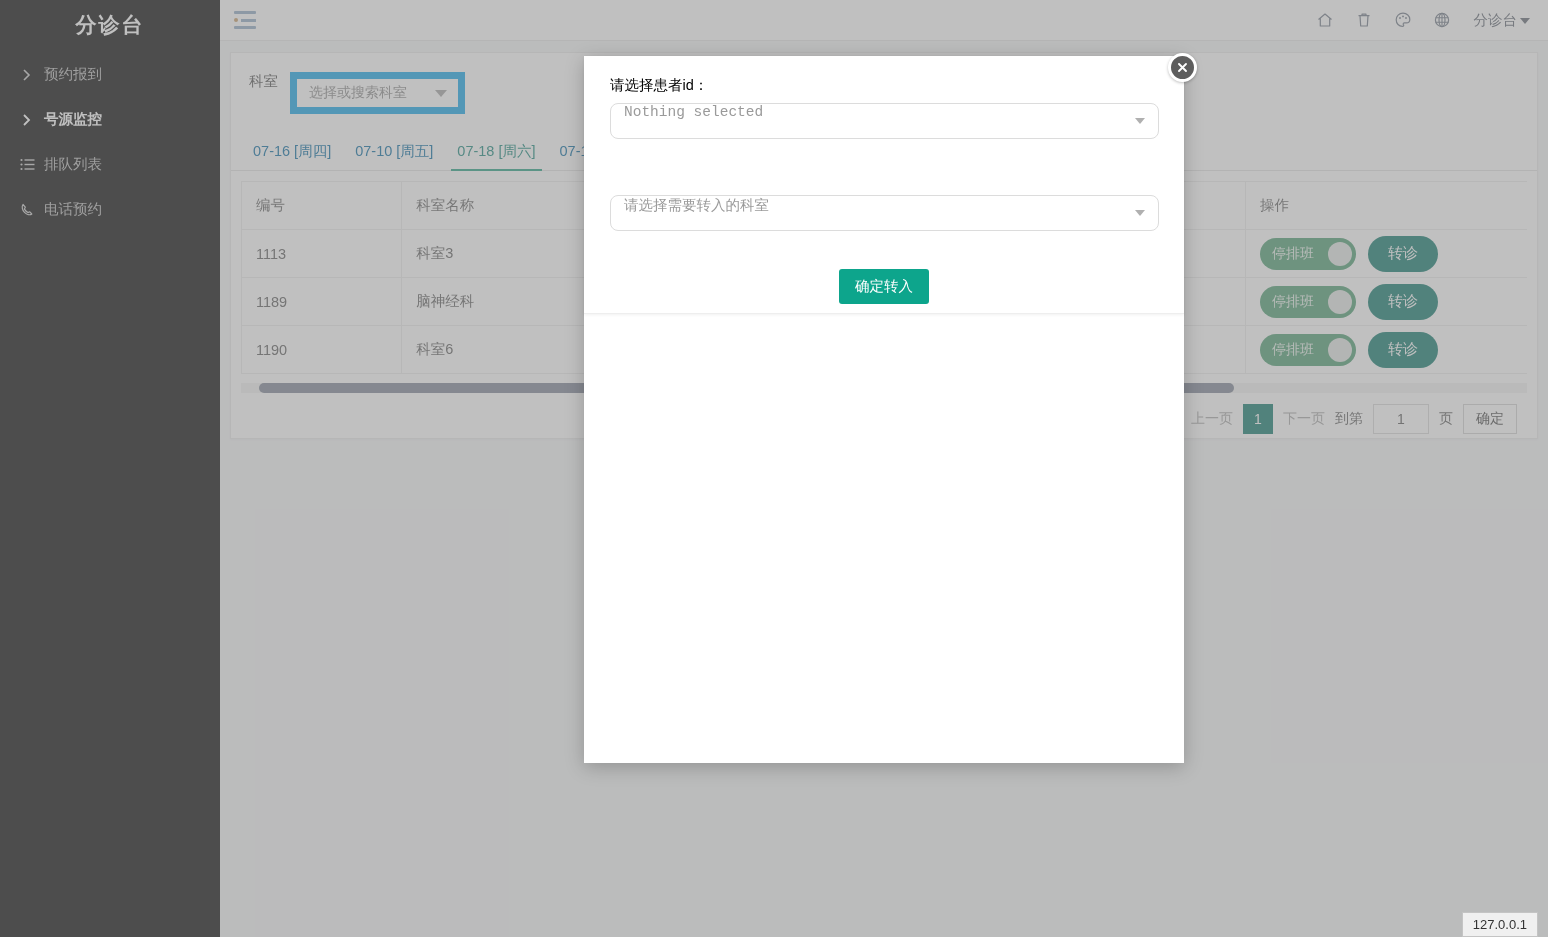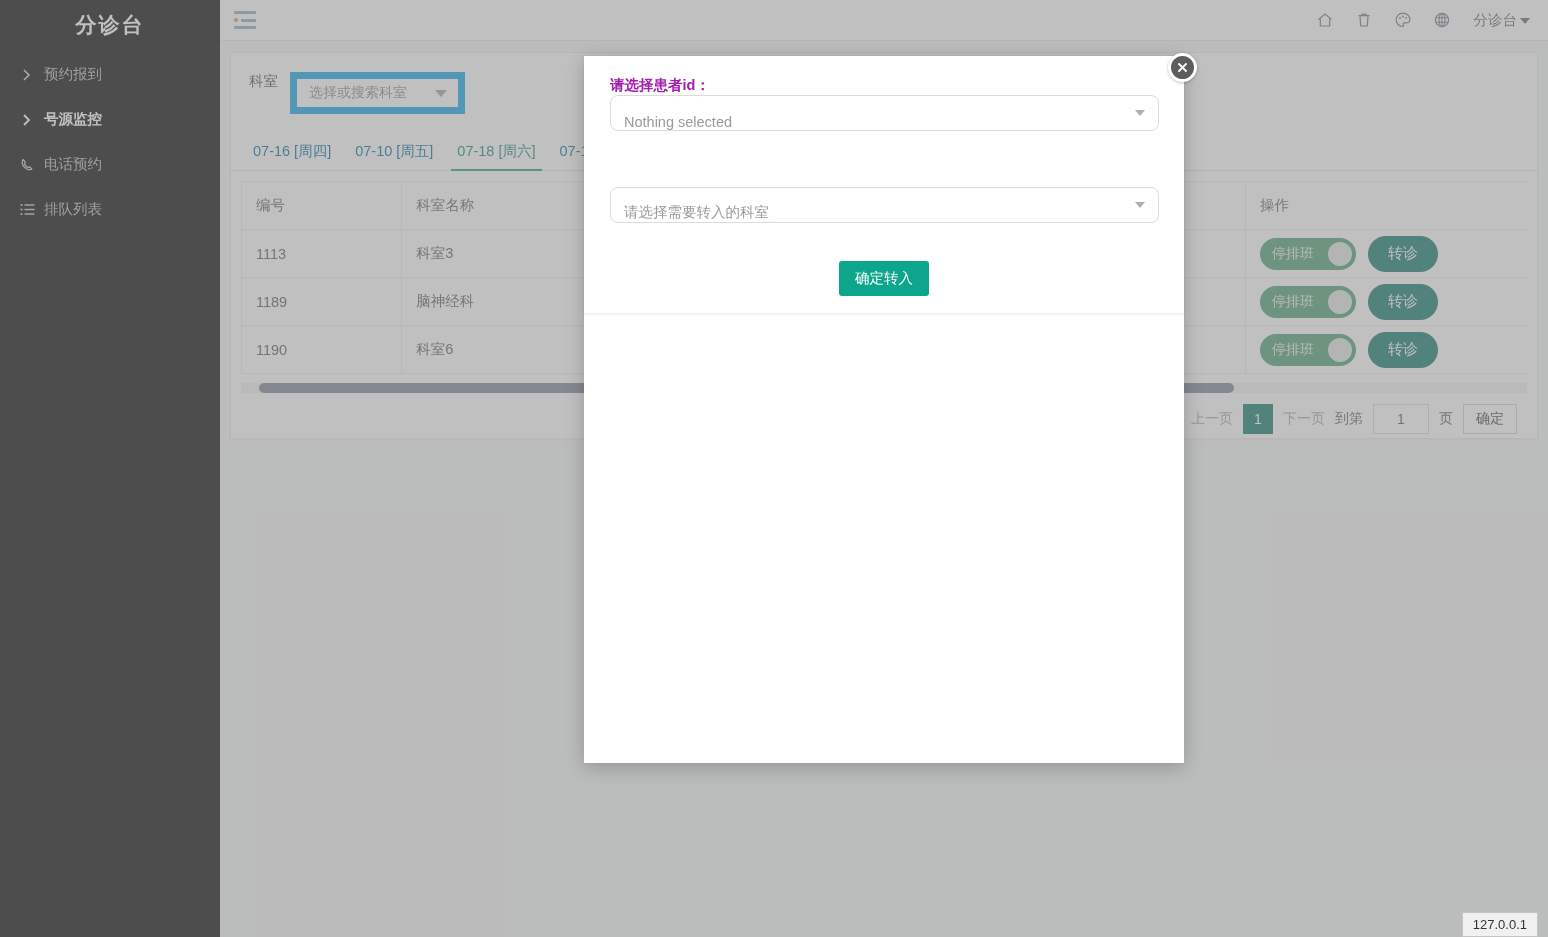--- a/index.html
+++ b/index.html
@@ -262,33 +262,35 @@
     z-index: 22;
   }
   .modal-body {
     padding: 20px 26px 0 26px;
     height: 258px;
     border-bottom: 1px solid #eeeeee;
     box-shadow: 0 1px 3px rgba(0,0,0,0.06);
     background: #fff;
   }
   .field-label {
-    font-size: 14.5px; color: #a21caf;
-    font-weight: bold;
+    font-size: 14.5px; color: #000000;
+    font-weight: normal;
+    margin-bottom: 8px;
   }
   .m-select {
     position: relative;
     width: 549px; height: 36px;
     border: 1px solid #dcdcdc;
     border-radius: 8px;
     background: #ffffff;
-    display: flex; align-items: flex-end;
+    display: flex; align-items: flex-start;
     padding: 0 30px 0 13px;
     font-size: 14.5px; color: #9a9a9a;
     cursor: pointer;
+    font-family: Liberation Mono, monospace;
   }
   .m-select .arrow {
     position: absolute; right: 13px; top: 50%; margin-top: -3px;
     width: 0; height: 0;
     border-left: 5px solid transparent;
     border-right: 5px solid transparent;
     border-top: 6px solid #b0b0b0;
   }
   .m-gap { height: 56px; }
   .m-submit-wrap { text-align: center; margin-top: 38px; }
@@ -341,43 +343,43 @@
         <span class="nav-label">预约报到</span>
       </div>
 
       <div class="nav-item active">
         <span class="nav-icon">
           <svg width="14" height="14" viewBox="0 0 14 14">
               <path d="M4 2 L9 7 L4 12" fill="none" stroke="#ffffff" stroke-width="1.8"></path>
             </svg>
         </span>
         <span class="nav-label">号源监控</span>
-      </div>
-
-      <div class="nav-item">
-        <span class="nav-icon">
-          <svg width="14" height="14" viewBox="0 0 14 14">
-            <path d="M3 1.5 C1.5 3.5 2.2 7 4.5 9.4 C6.8 11.8 10 12.4 11.8 11 L9.8 8.8 L7.9 9.6 C6.6 8.8 5.2 7.4 4.4 6.1 L5.3 4.2 Z" fill="none" stroke="#c9c9c9" stroke-width="1.2" stroke-linejoin="round"></path>
-          </svg>
-        </span>
-        <span class="nav-label">电话预约</span>
       </div>
 
       <div class="nav-item">
         <span class="nav-icon">
           <svg width="15" height="13" viewBox="0 0 15 13">
             <circle cx="1.5" cy="2" r="1.1" fill="#c9c9c9"></circle>
               <rect x="4.5" y="1.3" width="10" height="1.4" fill="#c9c9c9"></rect>
             <circle cx="1.5" cy="6.5" r="1.1" fill="#c9c9c9"></circle>
               <rect x="4.5" y="5.8" width="10" height="1.4" fill="#c9c9c9"></rect>
             <circle cx="1.5" cy="11" r="1.1" fill="#c9c9c9"></circle>
               <rect x="4.5" y="10.3" width="10" height="1.4" fill="#c9c9c9"></rect>
           </svg>
         </span>
         <span class="nav-label">排队列表</span>
+      </div>
+
+      <div class="nav-item">
+        <span class="nav-icon">
+          <svg width="14" height="14" viewBox="0 0 14 14">
+            <path d="M3 1.5 C1.5 3.5 2.2 7 4.5 9.4 C6.8 11.8 10 12.4 11.8 11 L9.8 8.8 L7.9 9.6 C6.6 8.8 5.2 7.4 4.4 6.1 L5.3 4.2 Z" fill="none" stroke="#c9c9c9" stroke-width="1.2" stroke-linejoin="round"></path>
+          </svg>
+        </span>
+        <span class="nav-label">电话预约</span>
       </div>
 
     </nav>
   </aside>
 
   <header class="topbar">
     <div class="hamburger">
       <i></i>
       <div class="mid-wrap">
           <span class="dot"></span>

